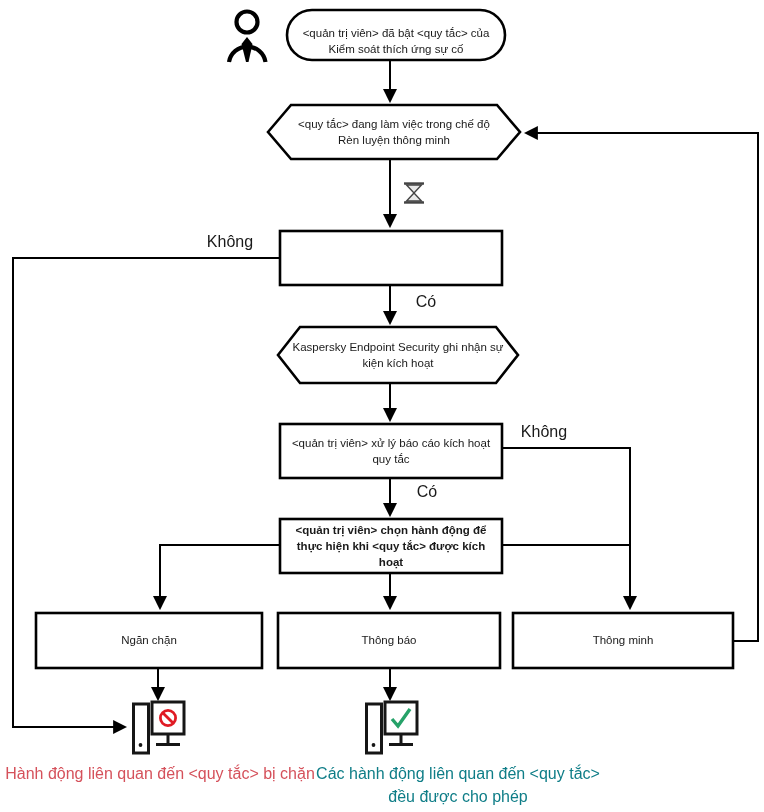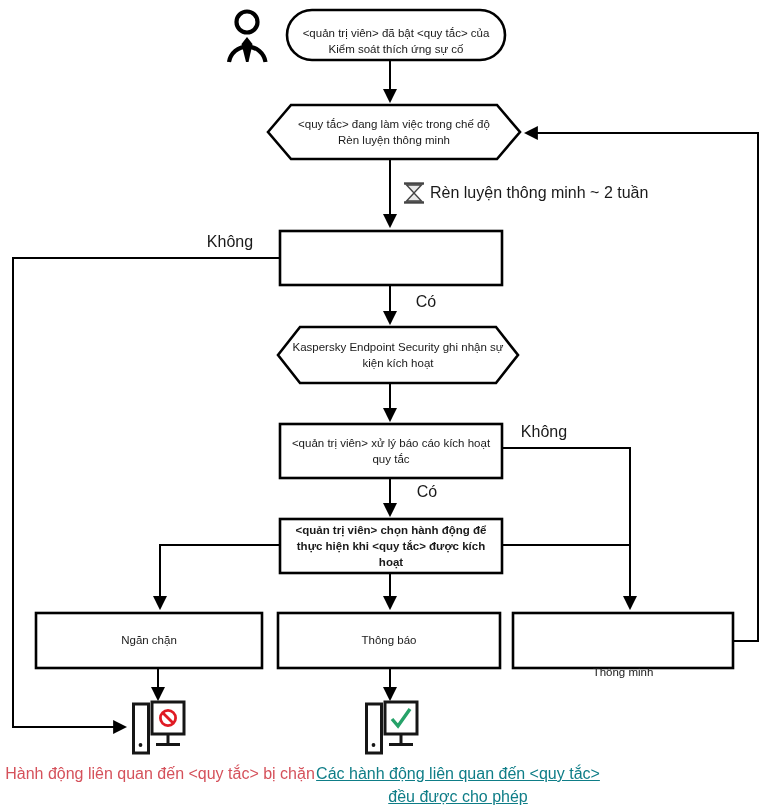--- a/index.html
+++ b/index.html
@@ -29,21 +29,21 @@
     font-size:16px;color:#1a1a1a;
   }
   .timer-label{justify-content:flex-start;text-align:left;}
   .caption{
     position:absolute;
     display:block;
     text-align:center;
     font-size:16px;line-height:1.45;
   }
   .caption-blocked{color:var(--blocked);}
-  .caption-allowed{color:var(--allowed);text-decoration:underline;}
+  .caption-allowed{color:var(--allowed);}
   .sline{stroke:#000;stroke-width:2;fill:none;}
   .shape{stroke:#000;stroke-width:2.6;fill:#fff;}
   .person{stroke:#000;stroke-width:4.2;fill:none;}
   .pc{stroke:#161616;stroke-width:3;fill:#fff;}
   .pcline{stroke:#161616;stroke-width:3;fill:none;}
   .prohibit-stroke{stroke:var(--prohibit);stroke-width:2.8;fill:none;}
   .check-stroke{stroke:var(--check);stroke-width:3.4;fill:none;}
   .hourglass{stroke:#444;stroke-width:1.4;fill:#e9e9e9;}
 </style>
 </head>
@@ -114,40 +114,39 @@
       <line class="pcline" x1="401" y1="734" x2="401" y2="743"></line>
       <line class="pcline" x1="389" y1="744.5" x2="413" y2="744.5"></line>
       <polyline class="check-stroke" points="392,719 398,726 410,709"></polyline>
     </g>
   </svg>
 
   <div class="node-text" style="left:293px;top:12px;width:206px;height:58px;">&lt;quản trị viên&gt; đã bật &lt;quy tắc&gt; của Kiểm soát thích ứng sự cố</div>
 
   <div class="node-text" style="left:287px;top:107px;width:214px;height:50px;">&lt;quy tắc&gt; đang làm việc trong chế độ Rèn luyện thông minh</div>
 
-  <div class="flow-label timer-label" style="left:430px;top:183px;width:240px;height:20px;">Rèn luyện thông minh ~ 2 tuần</div>
 
 
   <div class="flow-label" style="left:195px;top:231px;width:70px;height:22px;">Không</div>
 
   <div class="flow-label" style="left:396px;top:292px;width:60px;height:20px;">Có</div>
 
   <div class="node-text" style="left:292px;top:329px;width:212px;height:52px;">Kaspersky Endpoint Security ghi nhận sự kiện kích hoạt</div>
 
   <div class="node-text" style="left:284px;top:426px;width:214px;height:50px;">&lt;quản trị viên&gt; xử lý báo cáo kích hoạt quy tắc</div>
 
   <div class="flow-label" style="left:511px;top:421px;width:66px;height:22px;">Không</div>
 
   <div class="flow-label" style="left:397px;top:482px;width:60px;height:20px;">Có</div>
 
   <div class="node-text" style="left:284px;top:521px;width:214px;height:50px;font-weight:bold;">&lt;quản trị viên&gt; chọn hành động để thực hiện khi &lt;quy tắc&gt; được kích hoạt</div>
 
   <div class="node-text" style="left:40px;top:615px;width:218px;height:51px;">Ngăn chặn</div>
 
   <div class="node-text" style="left:282px;top:615px;width:214px;height:51px;">Thông báo</div>
 
-  <div class="node-text" style="left:517px;top:615px;width:212px;height:51px;margin-top:32px;">Thông minh</div>
+  <div class="node-text" style="left:517px;top:615px;width:212px;height:51px;">Thông minh</div>
 
   <div class="caption caption-blocked" style="left:2px;top:762px;width:316px;">Hành động liên quan đến &lt;quy tắc&gt; bị chặn</div>
 
   <div class="caption caption-allowed" style="left:308px;top:762px;width:300px;">Các hành động liên quan đến &lt;quy tắc&gt; đều được cho phép</div>
 
 </div>
 
 </body></html>

